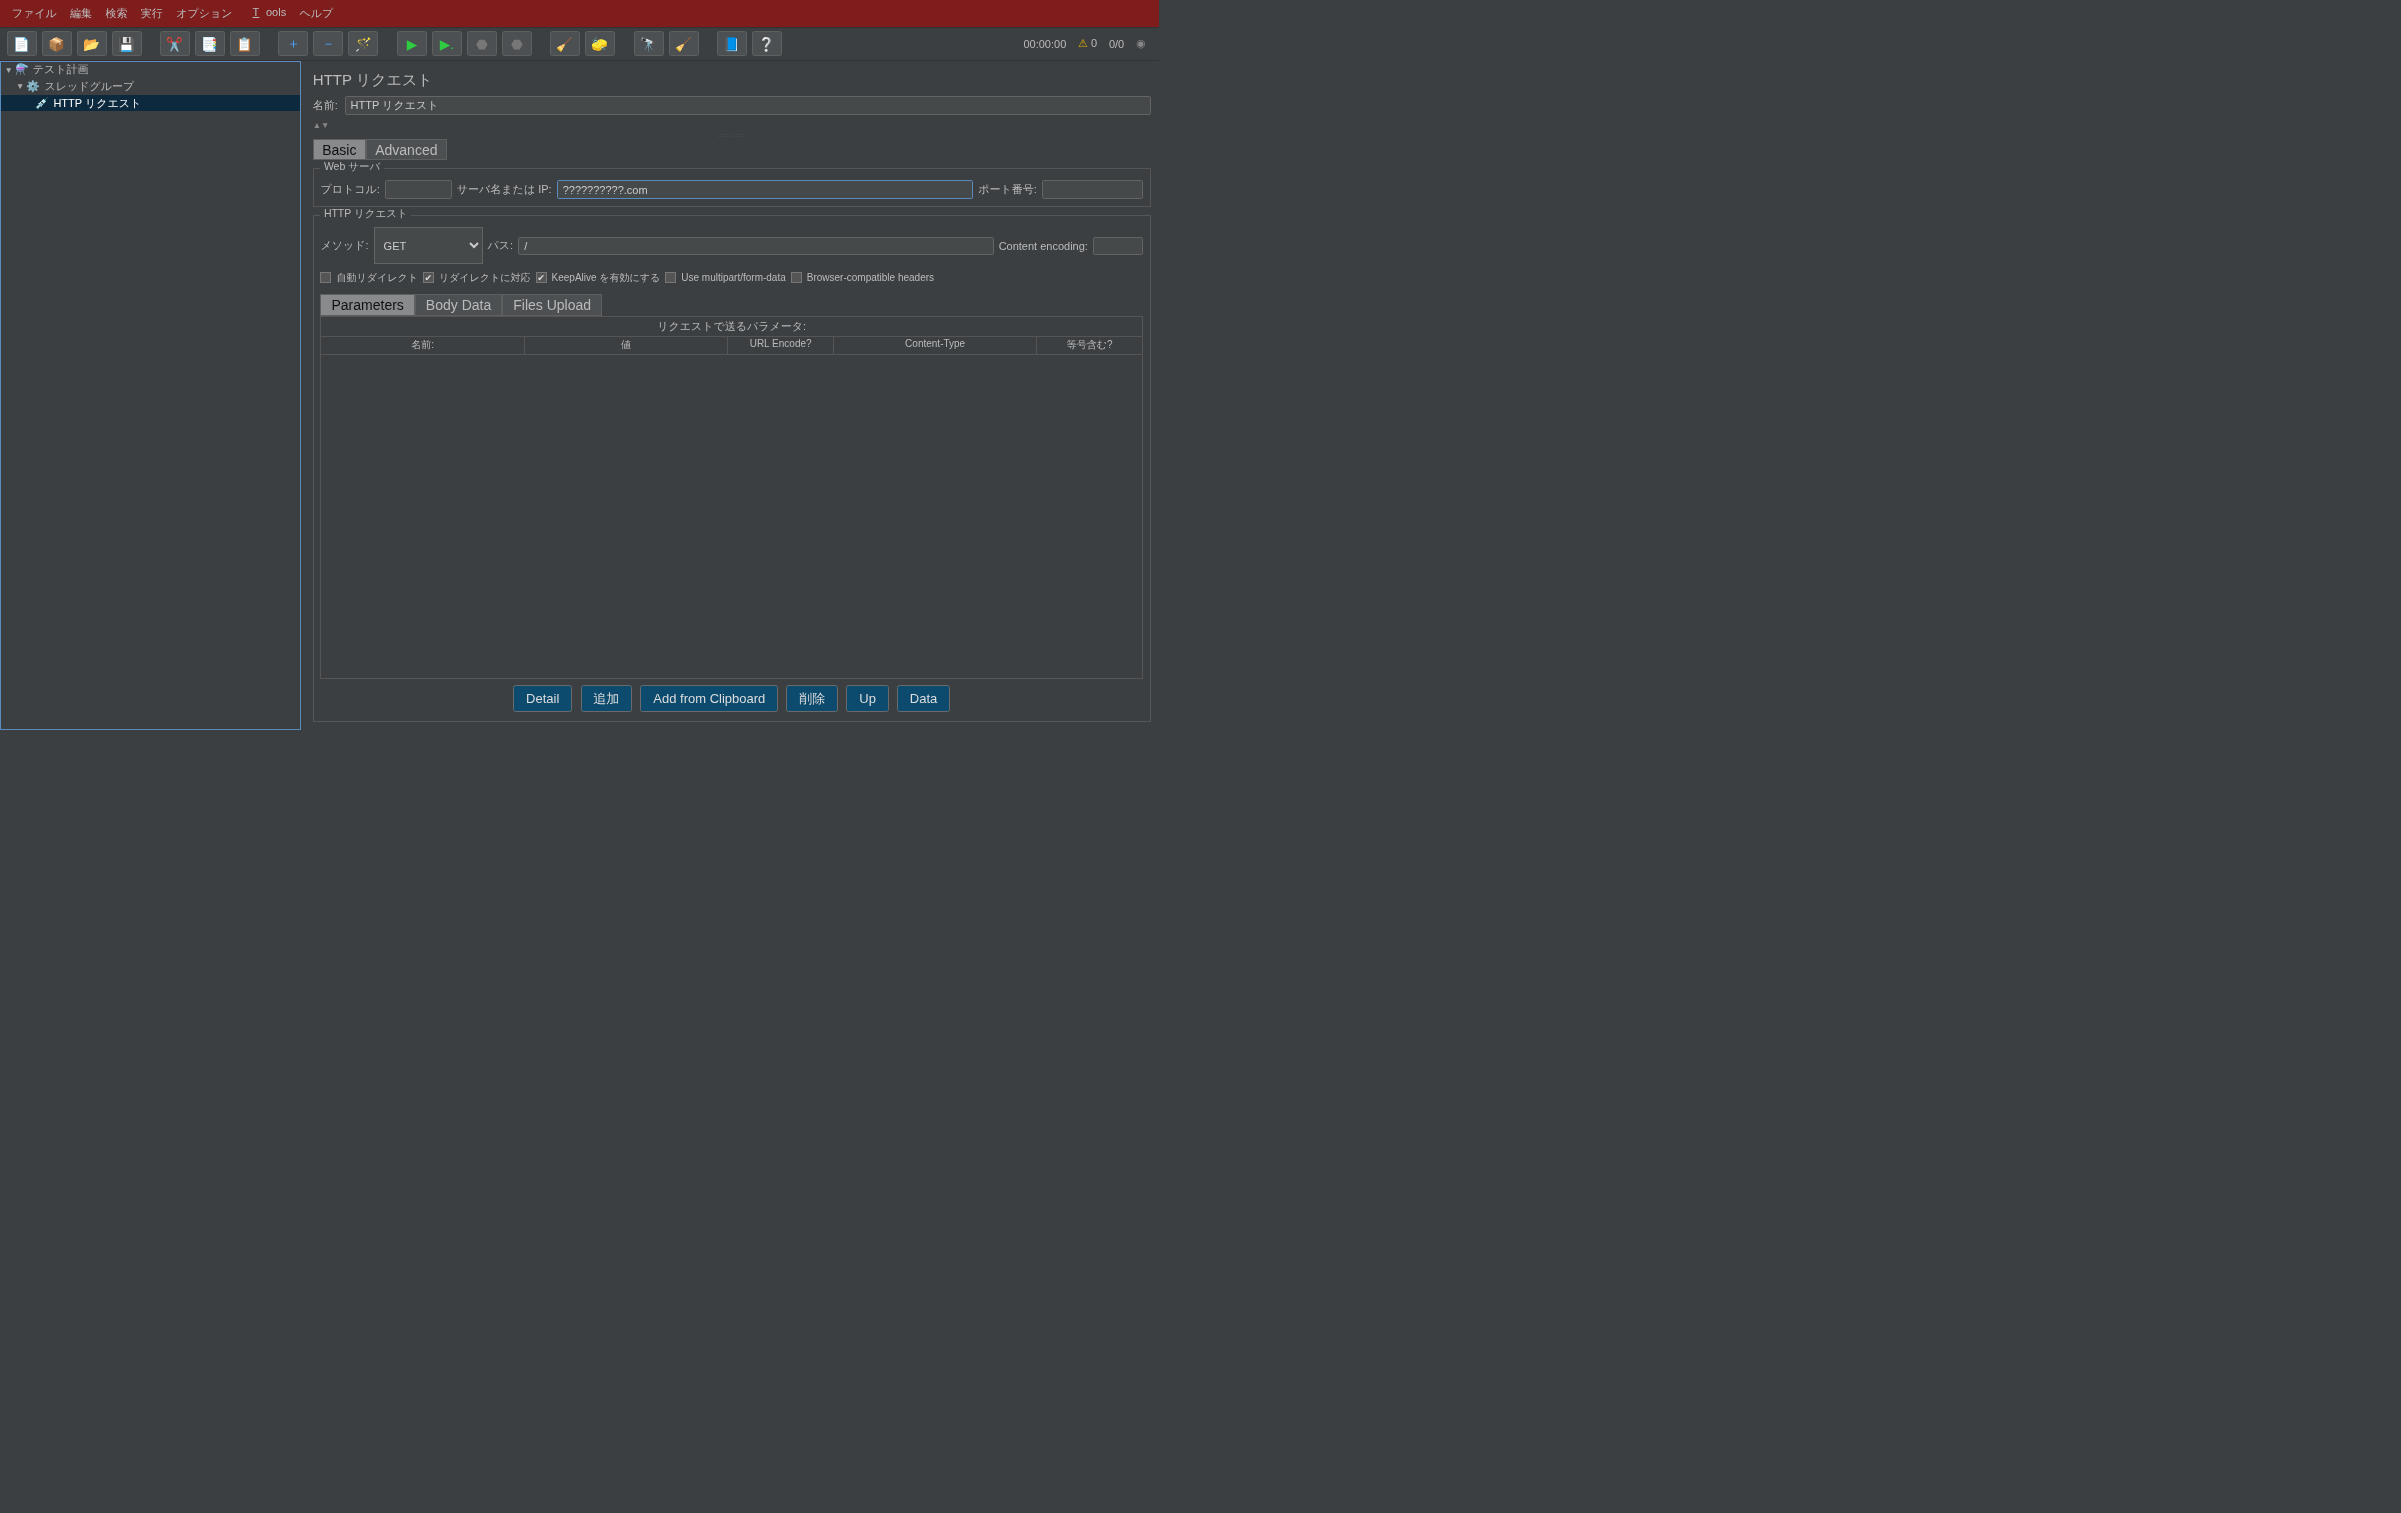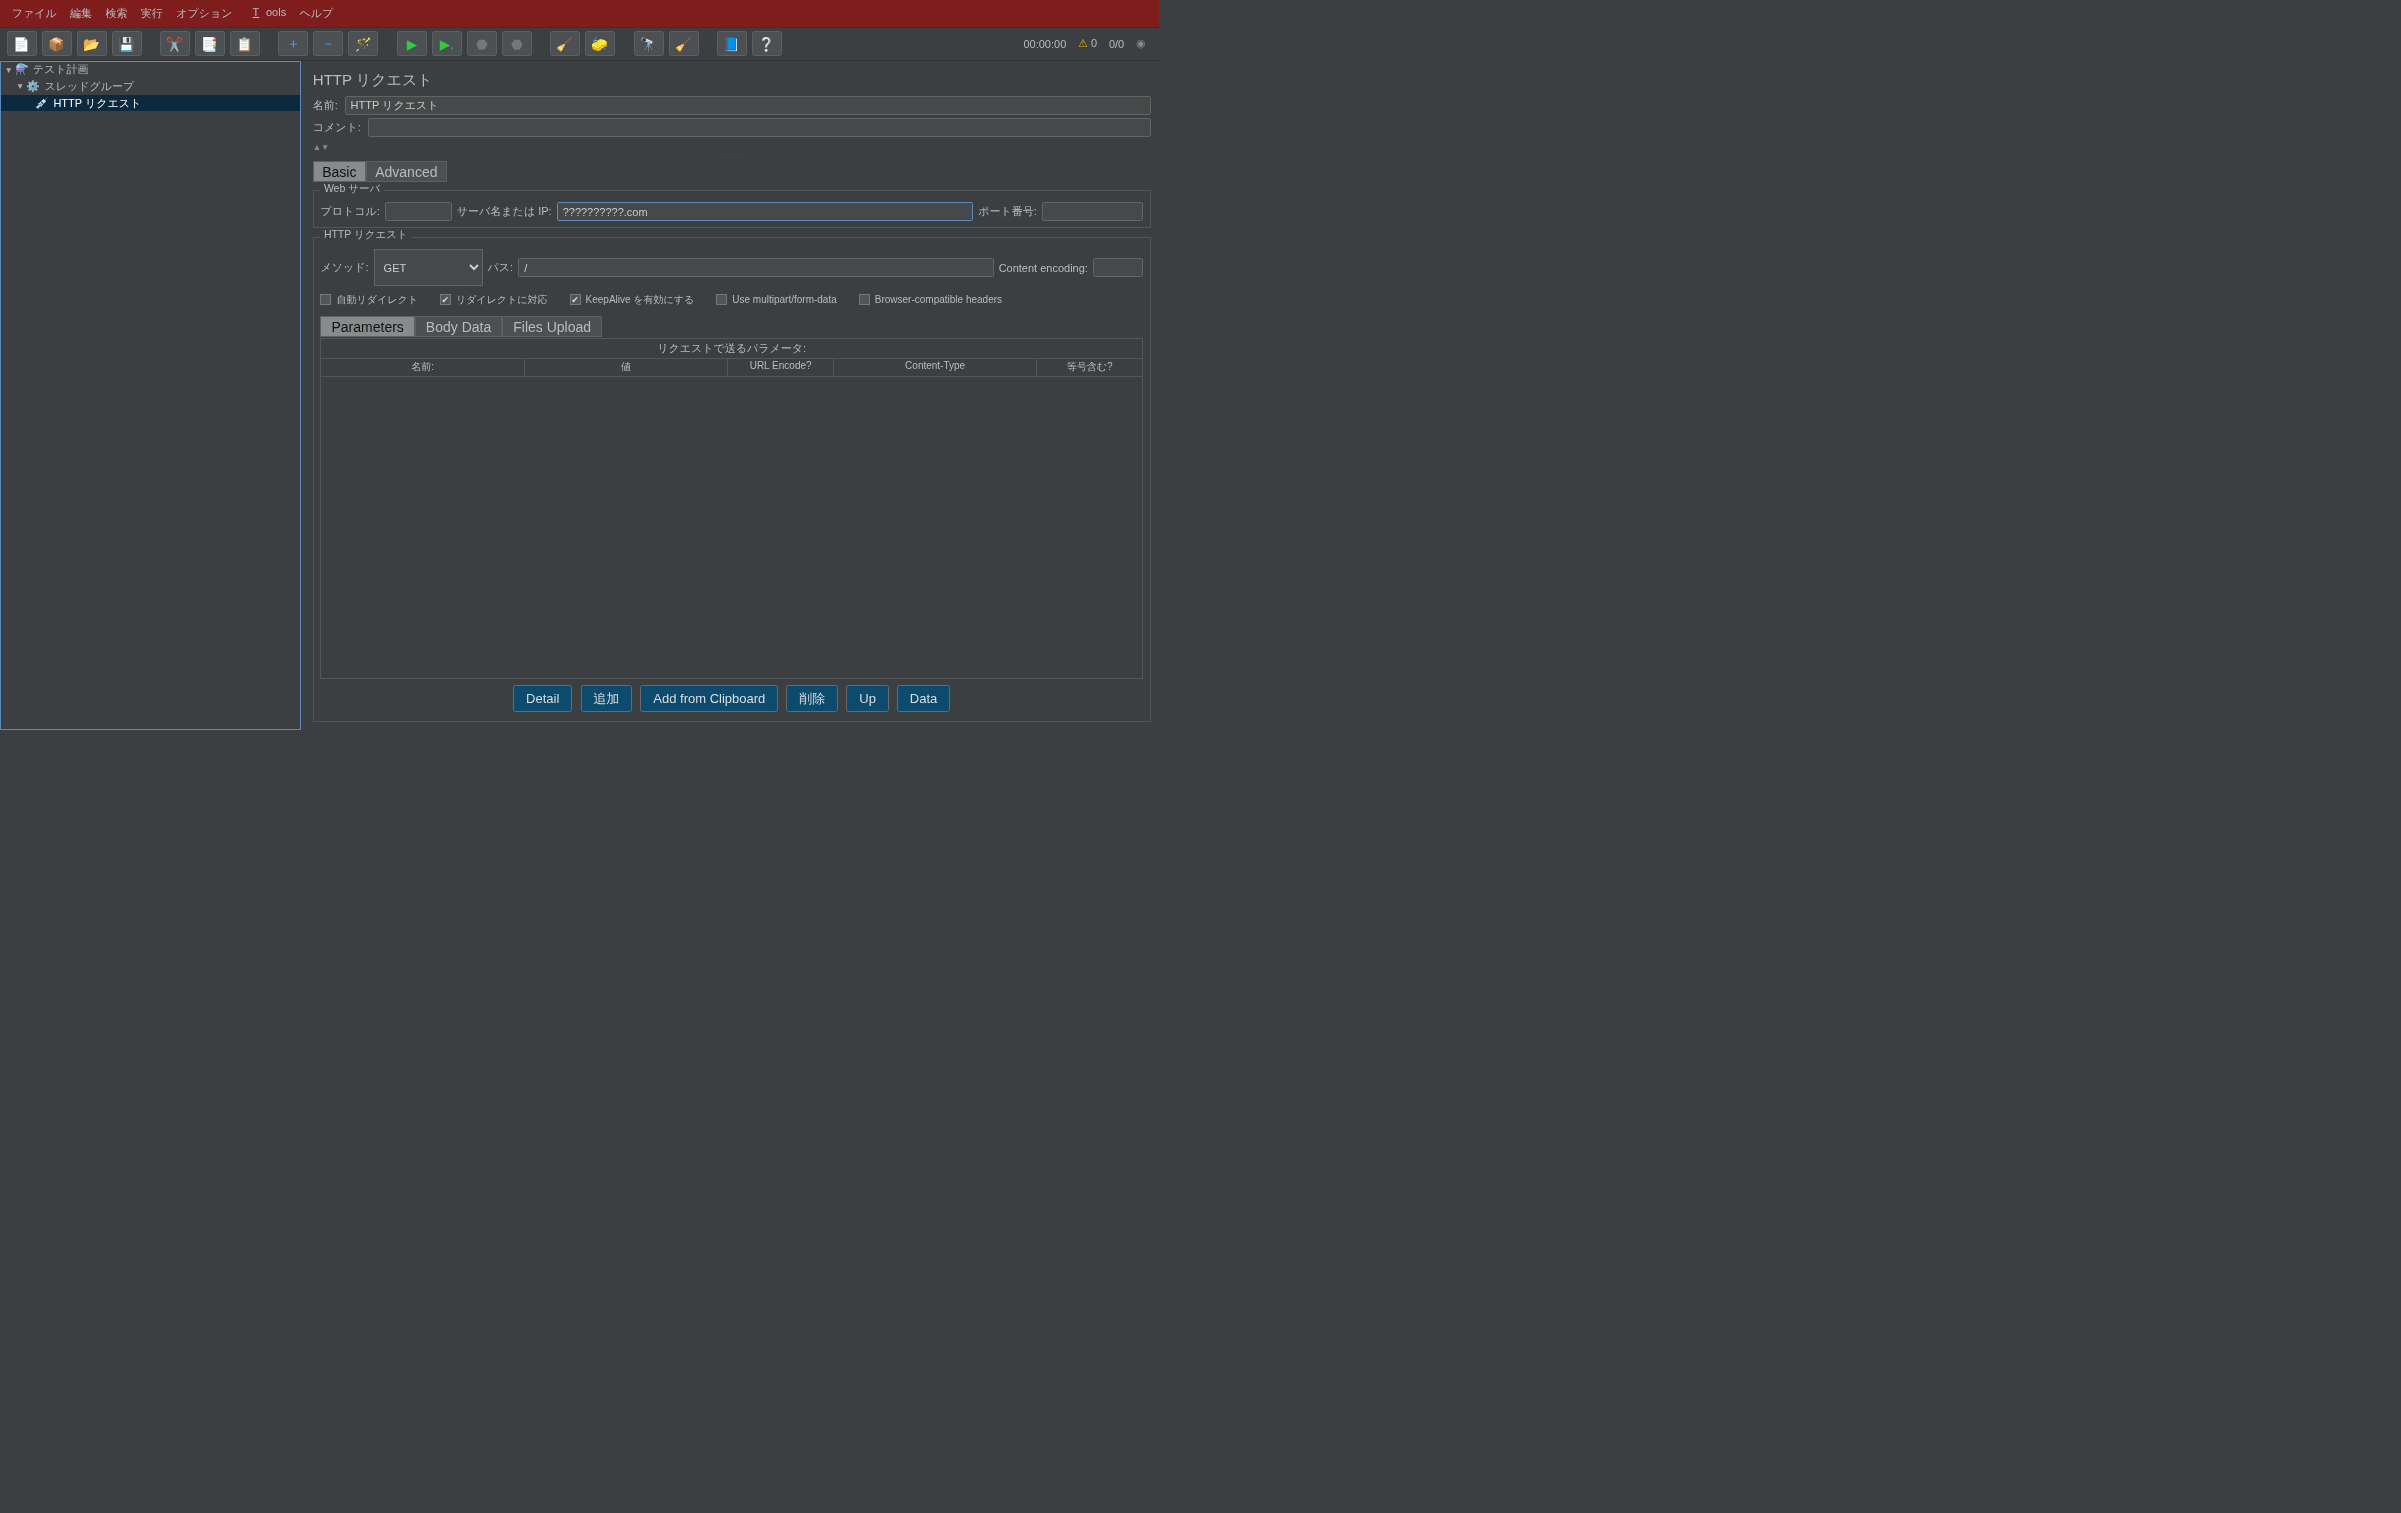--- a/index.html
+++ b/index.html
@@ -99,21 +99,21 @@
 .webrow label { color:#bbb; }
 .small-input {
   background:#45494a; border:0.8px solid #646464; color:#ccc;
   height:18.5px; padding:1.7px 5px; border-radius:1.7px; font-size:11px;
 }
 .server-input { flex:1; border-color:#5b8bbd; }
 .select {
   background:#45494a; border:0.8px solid #646464; color:#ccc;
   height:37px; padding:1.7px 5px; width:109px; font-size:11px;
 }
-.checks { display:flex; align-items:center; gap:22px; margin-top:6.7px; flex-wrap:wrap; font-size:10px;}
+.checks { display:flex; align-items:center; gap:5px; margin-top:6.7px; flex-wrap:wrap; font-size:10px;}
 .checks label { display:flex; align-items:center; gap:5px; color:#bbb;}
 .cb { width:11px; height:11px; background:#555; border:0.8px solid #777; display:inline-flex; align-items:center; justify-content:center; font-size:9.2px; color:#ddd;}
 .param-tabs { display:flex; gap:0; margin-top:8.4px;}
 .param-tabs .tab { padding:1.7px 10px; }
 .param-area { border:0.8px solid #555; flex:1; display:flex; flex-direction:column; min-height:0; margin-top:1.7px;}
 .param-title { text-align:center; color:#bbb; font-size:11px; padding:1.7px 0; border-bottom:0.8px solid #555;}
 .param-head { display:flex; background:#3c3f41; border-bottom:0.8px solid #555; font-size:10px; color:#bbb;}
 .param-head div { padding:1.7px 3.4px; border-right:0.8px solid #555; text-align:center;}
 .param-body { flex:1; background:#3c3f41;}
 .btn-row { display:flex; justify-content:center; gap:8.4px; padding:6.7px 0 1.7px 0;}
@@ -188,24 +188,20 @@
     </div>
   </div>
 
   <div class="content">
     <div class="section-title">HTTP リクエスト</div>
 
     <div class="row">
       <label>名前:</label>
       <input class="text-input" value="HTTP リクエスト" style="">
     </div>
-    <div class="row">
-      <label>コメント:</label>
-      <input class="text-input" value="" style="">
-    </div>
     <div class="divider-arrows">▲▼</div>
     <div class="grip">:::::::::</div>
 
     <div class="tabs">
       <div class="tab active">Basic</div>
       <div class="tab">Advanced</div>
     </div>
 
     <fieldset class="fieldset">
       <legend>Web サーバ</legend>

